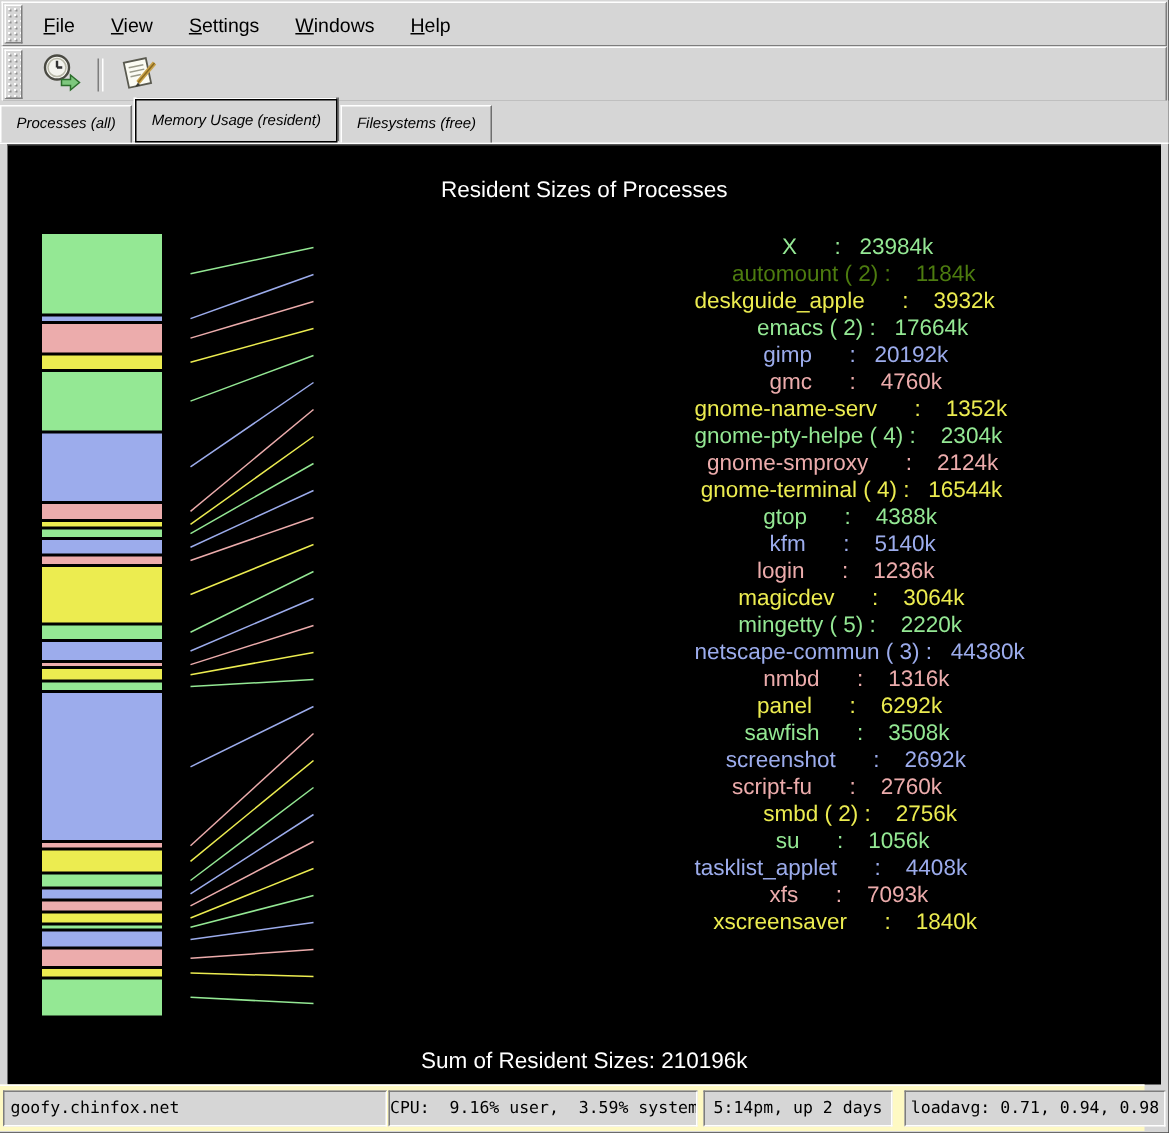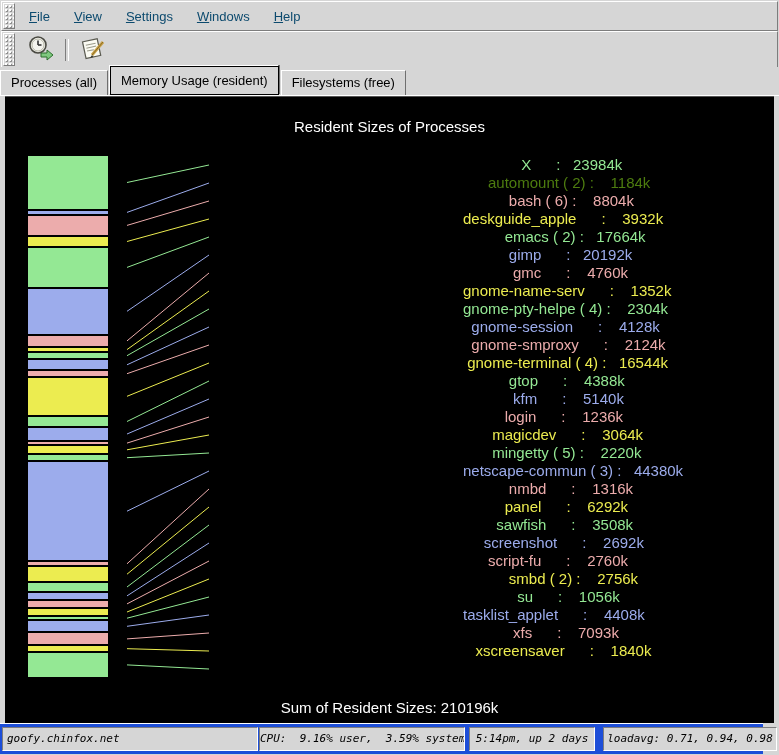--- a/index.html
+++ b/index.html
@@ -24,41 +24,41 @@
   .grip{
     width:10px;align-self:stretch;margin:1px 2px 1px 1px;
     border-top:1px solid #fff;border-left:1px solid #fff;
     border-bottom:1px solid #7d7d7d;border-right:1px solid #7d7d7d;
     background-color:#d6d6d6;
     background-image:radial-gradient(#ffffff 28%, rgba(0,0,0,0) 32%),
                      radial-gradient(#8f8f8f 28%, rgba(0,0,0,0) 32%);
     background-size:4px 4px;background-position:0 0,1px 1px;
   }
   .menu-item{
-    font-size:13px;color:#0c4a6e;padding:5px 12px;cursor:default;
+    font-size:13px;color:#000000;padding:5px 12px;cursor:default;
   }
   .menu-item u{text-decoration:underline;}
   .toolbtn{
     background:transparent;border:1px solid transparent;margin-left:8px;
     width:32px;height:30px;display:flex;align-items:center;justify-content:center;
     padding:0;
   }
   .tool-sep{width:2px;height:22px;margin-left:8px;
     border-left:1px solid #7d7d7d;border-right:1px solid #fff;}
 
   
   .tabrow{
     position:absolute;top:67px;left:0;right:0;height:28px;
     display:flex;align-items:flex-end;border-bottom:1px solid #fff;
     background:#d6d6d6;
   }
   .tab{
-    font-size:13px;color:#000;background:#d6d6d6;
+    font-size:10px;color:#000;background:#d6d6d6;
     border-top:1px solid #fff;border-left:1px solid #fff;border-right:1px solid #6f6f6f;
-    padding:4px 10px 4px 10px;height:16px;line-height:16px;white-space:nowrap;cursor:default;
+    padding:4px 10px 4px 10px;height:16px;line-height:16px;white-space:nowrap;cursor:default;font-style:italic;
   }
   .tab.inactive{margin-bottom:0;}
   .tab.active{
     border:1px solid #000;box-shadow:-1px -1px 0 #fff,1px -1px 0 #6f6f6f;
     padding:6px 10px 5px 10px;margin:0 2px;position:relative;z-index:2;
   }
 
   
   .panel{
     position:absolute;left:5px;top:96px;width:769px;height:626px;
@@ -81,21 +81,21 @@
   .proc-row{
     height:18px;line-height:18px;font-size:15px;white-space:pre;
   }
   .sum-label{
     position:absolute;top:602px;left:0;width:100%;text-align:center;
     color:#fff;font-size:15px;white-space:pre;
   }
 
   
   .statusbar{position:absolute;left:0;right:16px;top:723px;height:30px;
-    border-top:1px solid #fff;background:#1d4ed8;font-style:italic;}
+    border-top:1px solid #fff;background:#fef9c3;}
   .status-box{
     position:absolute;top:3px;height:22px;line-height:21px;
     border-top:1px solid #7d7d7d;border-left:1px solid #7d7d7d;
     border-bottom:1px solid #fff;border-right:1px solid #fff;
     font-family:"DejaVu Sans Mono", monospace;font-size:11px;color:#000;
     white-space:pre;overflow:hidden;background:#d6d6d6;
   }
   .sb-host{left:2px;width:250px;padding-left:4px;}
   .sb-cpu{left:259px;width:204px;text-align:center;}
   .sb-time{left:469px;width:124px;text-align:center;}
@@ -214,28 +214,26 @@
         <div class="bar-seg" style="height: 6.09688px; background: rgb(236, 236, 80); margin-bottom: 2px;"></div>
         <div class="bar-seg" style="height: 2.33611px; background: rgb(148, 232, 148); margin-bottom: 2px;"></div>
         <div class="bar-seg seg-dots" style="height: 9.75147px; background: rgb(156, 172, 236); margin-bottom: 2px;"></div>
         <div class="bar-seg seg-dots" style="height: 11.5389px; background: rgb(236, 172, 172); margin-bottom: 2px;"></div>
         <div class="bar-seg" style="height: 4.07049px; background: rgb(236, 236, 80); margin-bottom: 2px;"></div>
         <div class="bar-seg seg-dots" style="height: 24.2282px; background: rgb(148, 232, 148);"></div>
       </div>
     <div class="proc-rows" id="proc-rows">
         <div class="proc-row" style="color: rgb(148, 232, 148);">              X      :   23984k</div>
         <div class="proc-row" style="color: #4d7c0f;">      automount ( 2) :    1184k</div>
-        <div class="proc-row" style="color: rgb(236, 172, 172);">           bash ( 6) :    8804k</div>
         <div class="proc-row" style="color: rgb(236, 236, 80);">deskguide_apple      :    3932k</div>
         <div class="proc-row" style="color: rgb(148, 232, 148);">          emacs ( 2) :   17664k</div>
         <div class="proc-row" style="color: rgb(156, 172, 236);">           gimp      :   20192k</div>
         <div class="proc-row" style="color: rgb(236, 172, 172);">            gmc      :    4760k</div>
         <div class="proc-row" style="color: rgb(236, 236, 80);">gnome-name-serv      :    1352k</div>
         <div class="proc-row" style="color: rgb(148, 232, 148);">gnome-pty-helpe ( 4) :    2304k</div>
-        <div class="proc-row" style="color: rgb(156, 172, 236);">  gnome-session      :    4128k</div>
         <div class="proc-row" style="color: rgb(236, 172, 172);">  gnome-smproxy      :    2124k</div>
         <div class="proc-row" style="color: rgb(236, 236, 80);"> gnome-terminal ( 4) :   16544k</div>
         <div class="proc-row" style="color: rgb(148, 232, 148);">           gtop      :    4388k</div>
         <div class="proc-row" style="color: rgb(156, 172, 236);">            kfm      :    5140k</div>
         <div class="proc-row" style="color: rgb(236, 172, 172);">          login      :    1236k</div>
         <div class="proc-row" style="color: rgb(236, 236, 80);">       magicdev      :    3064k</div>
         <div class="proc-row" style="color: rgb(148, 232, 148);">       mingetty ( 5) :    2220k</div>
         <div class="proc-row" style="color: rgb(156, 172, 236);">netscape-commun ( 3) :   44380k</div>
         <div class="proc-row" style="color: rgb(236, 172, 172);">           nmbd      :    1316k</div>
         <div class="proc-row" style="color: rgb(236, 236, 80);">          panel      :    6292k</div>

